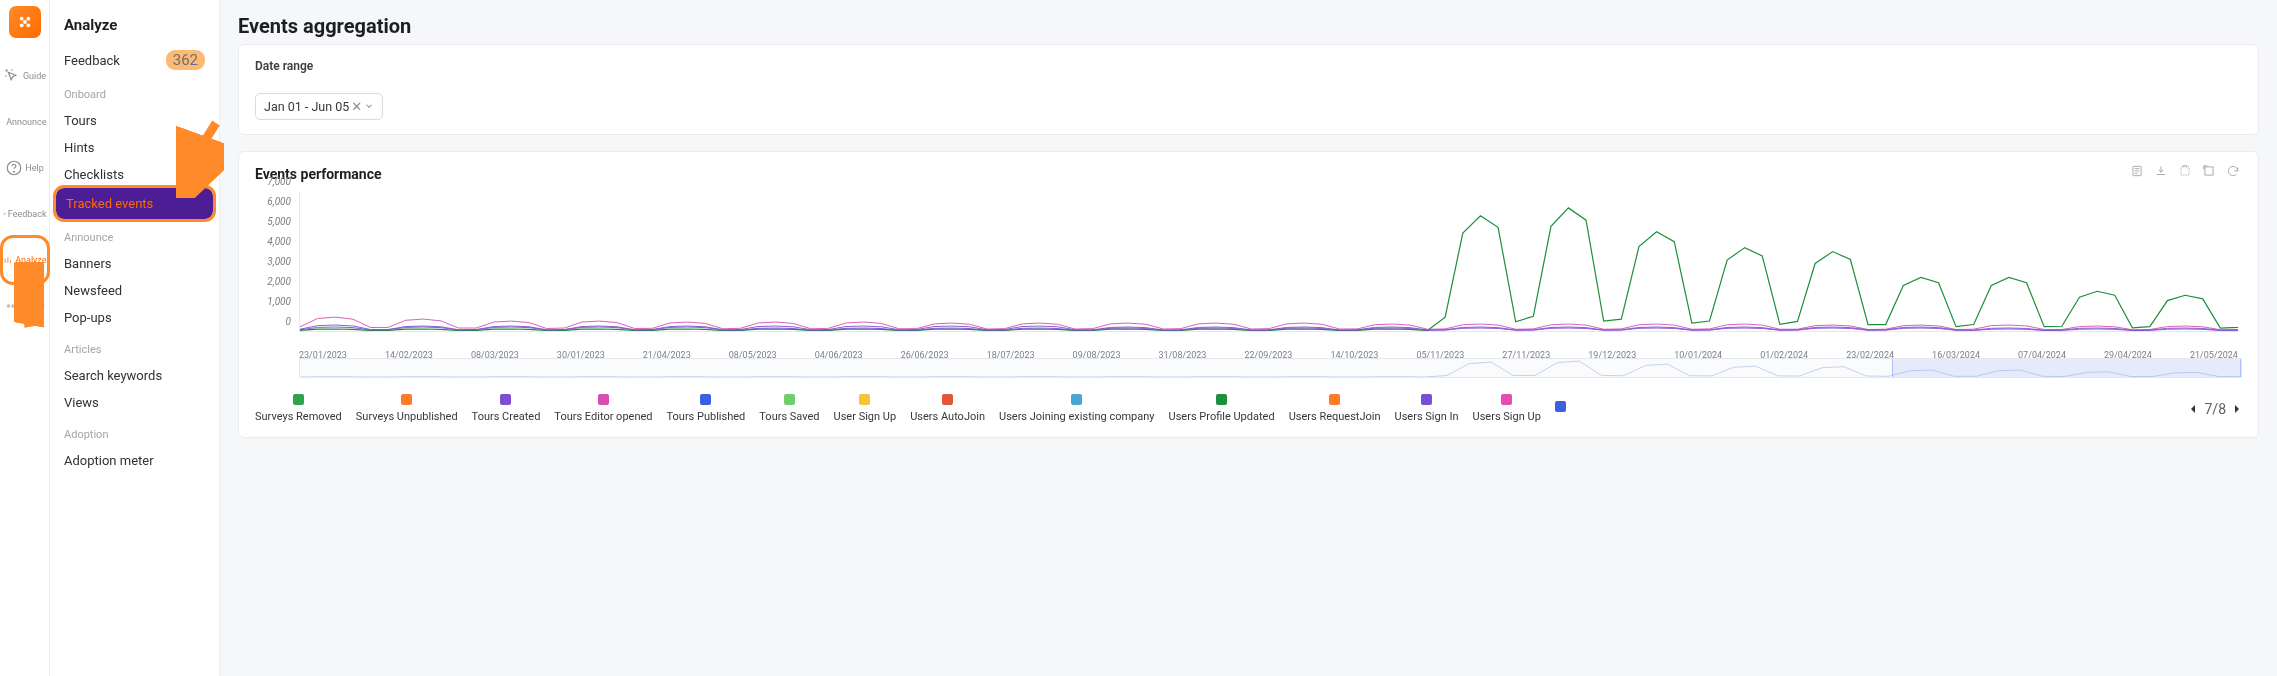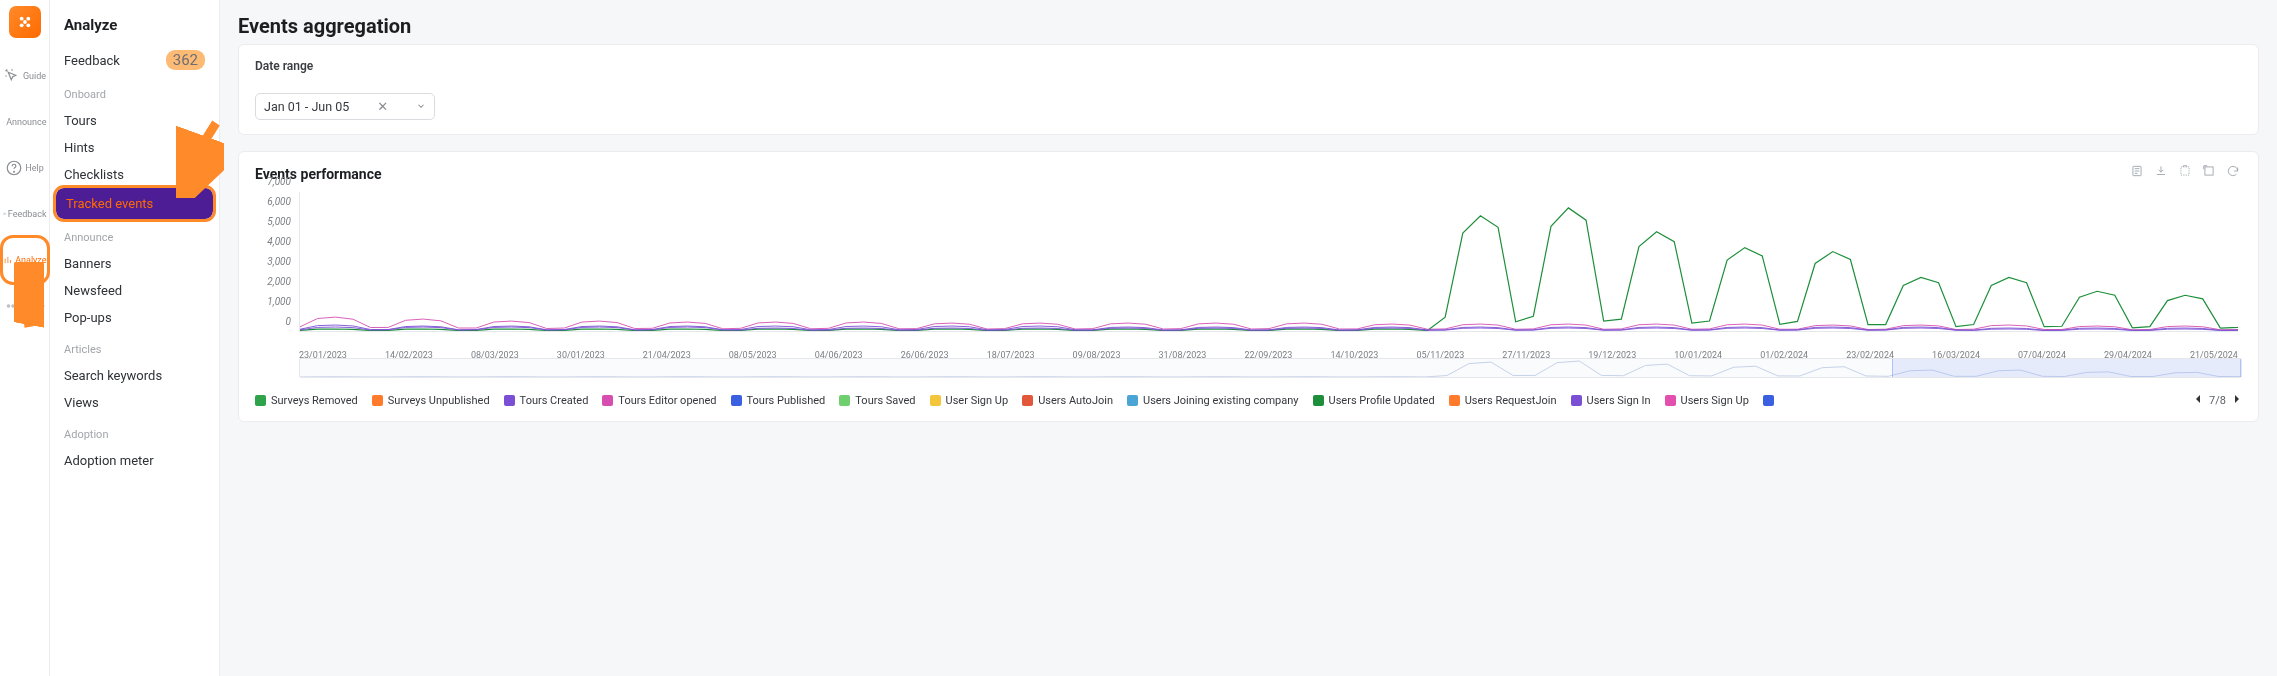--- a/index.html
+++ b/index.html
@@ -23,21 +23,21 @@
   .sidebar-row .badge { background: #fdba74; color: #6b6e74; font-size: 15px; border-radius: 9px; padding: 1px 7px; }
   .sidebar-section { font-size: 11px; color: #a2a5aa; padding: 12px 14px 6px 14px; }
   .sidebar-link { padding: 6px 14px; font-size: 13px; color: #2f3236; cursor: pointer; border-radius: 6px; }
   .sidebar-link.active { background: #4c1d95; color: #ff6a00; margin: 0 6px; padding: 8px 10px; border-radius: 8px; outline: 3px solid #ff8a2a; position: relative; }
 
   
   .main { flex: 1; padding: 14px 18px; overflow: auto; }
   .page-title { font-size: 20px; font-weight: 700; color: #1c1e21; margin-bottom: 6px; }
   .panel { background: #fff; border: 1px solid #ececee; border-radius: 6px; padding: 14px 16px; margin-bottom: 16px; }
   .field-label { font-size: 12px; color: #3a3d42; font-weight: 600; margin-bottom: 20px; }
-  .date-input { display: inline-flex; align-items: center; border: 1px solid #d9dbde; border-radius: 5px; padding: 5px 8px; font-size: 12.5px; color: #35383d; gap: 28px; }
+  .date-input { display: inline-flex; align-items: center; border: 1px solid #d9dbde; border-radius: 5px; padding: 5px 8px; font-size: 12.5px; color: #35383d; gap: 2px; }
   .date-input .x { color: #8a8d92; cursor: pointer; font-size: 13px; }
   .date-input .chev { color: #8a8d92; cursor: pointer; }
 
   .chart-panel .panel-title { font-size: 14px; font-weight: 700; margin-bottom: 10px; color: #1c1e21; }
   .chart-toolbar { position: absolute; right: 18px; top: 12px; display: flex; gap: 10px; color: #9aa1a8; }
   .chart-toolbar span { cursor: pointer; display:flex; align-items:center; }
   .chart-toolbar svg { width:14px; height:14px; stroke:#9aa1a8; fill:none; stroke-width:1.5; }
   .chart-panel { position: relative; }
 
   .chart-area { position: relative; height: 160px; margin-top: 10px; }
@@ -46,23 +46,23 @@
   .plot { position: absolute; left: 44px; right: 4px; top: 0; bottom: 20px; border-left: 1px solid #e6e7ea; border-bottom: 1px solid #e6e7ea; }
   .plot svg { width: 100%; height: 100%; }
   .x-axis { position: absolute; left: 44px; right: 4px; bottom: 0; height: 18px; display: flex; justify-content: space-between; }
   .x-tick { font-size: 9px; color: #7c8086; white-space: nowrap; margin-top: 16px; }
 
   .brush { margin: 6px 0 12px 44px; height: 20px; border: 1px solid #e6e7ea; border-radius: 2px; position: relative; background: #fafbfc; overflow:hidden; }
   .brush svg { position:absolute; inset:0; width:100%; height:100%; }
   .brush .sel { position: absolute; top: 0; bottom: 0; background: rgba(120,150,255,0.15); border-left: 1px solid rgba(120,150,255,0.5); border-right: 1px solid rgba(120,150,255,0.5); }
 
   .legend { display: flex; align-items: center; flex-wrap: nowrap; gap: 14px; font-size: 11px; color: #35383d; padding-top: 4px; }
-  .legend-item { display: inline-flex; align-items: center; gap: 5px; white-space: nowrap; cursor: pointer; }
+  .legend-item { display: inline-flex; align-items: center; gap: 5px; white-space: nowrap; cursor: pointer; flex-direction: column; }
   .legend-sw { width: 11px; height: 11px; border-radius: 2px; }
-  .legend-nav { margin-left: auto; display: flex; align-items: flex-start; gap: 6px; color: #5b5f65; font-size: 11px; }
+  .legend-nav { margin-left: auto; display: flex; align-items: flex-start; gap: 6px; color: #5b5f65; font-size: 14px; }
   .legend-nav svg { width:10px; height:10px; }
 
   
   .arrow { position: fixed; pointer-events: none; z-index: 50; }
 </style>
 </head>
 <body>
 
 <div class="app">
 

